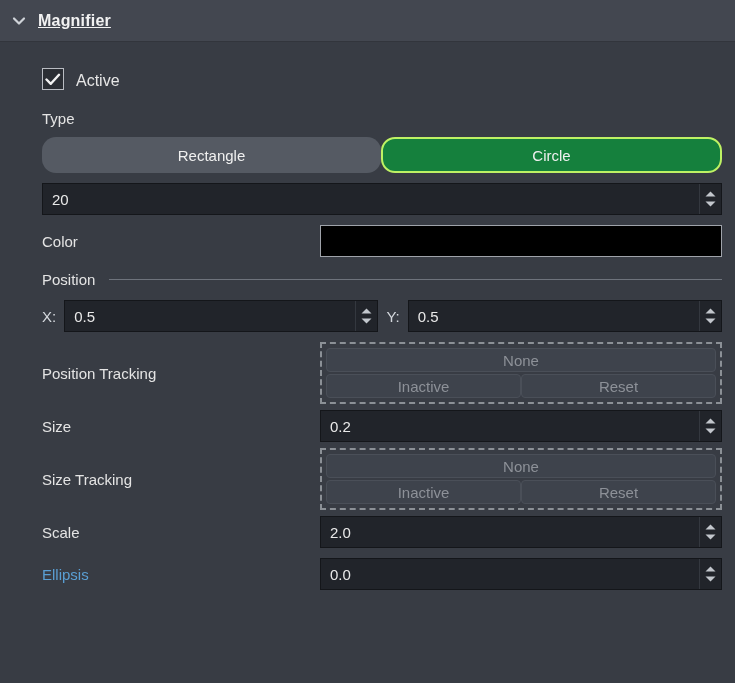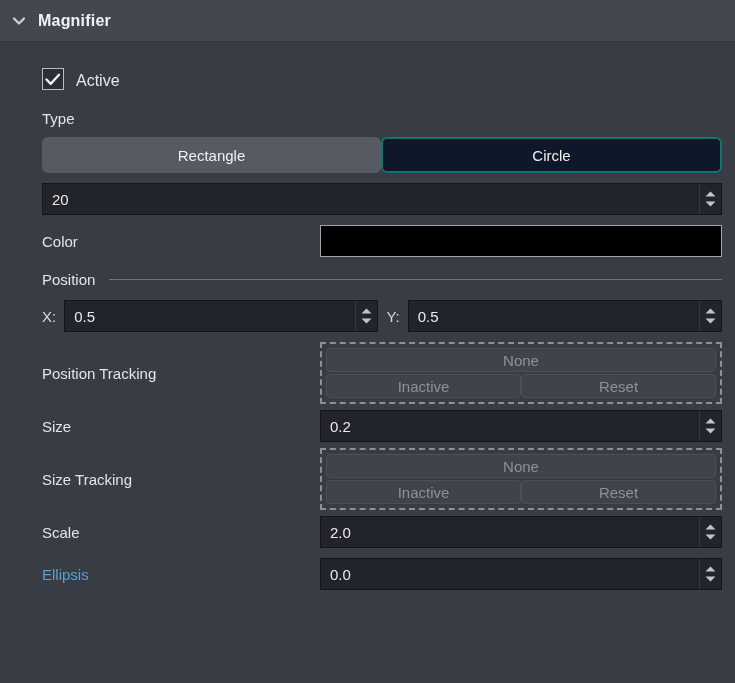--- a/index.html
+++ b/index.html
@@ -35,20 +35,21 @@
     justify-content: center;
     flex: 0 0 auto;
   }
   .chevron svg { display: block; }
   .panel-title {
     font-size: 16px;
     font-weight: bold;
     color: #f2f2f2;
     margin-left: 8px;
     letter-spacing: 0.2px;
+    text-decoration: underline;
   }
 
   
   .panel-body {
     padding: 0;
   }
 
   
   .active-row {
     display: flex;
@@ -116,32 +117,32 @@
     margin: 0 13px 0 42px;
     height: 36px;
   }
   .seg-btn {
     flex: 1 1 0;
     height: 36px;
     display: flex;
     align-items: center;
     justify-content: center;
     font-size: 15px;
-    border-radius: 6px;
+    border-radius: 14px;
     cursor: pointer;
     border: 1px solid transparent;
   }
   .seg-btn.unselected {
     background: #555a63;
     color: #f0f0f0;
   }
   .seg-btn.selected {
-    background: #0f172a;
+    background: #15803d;
     color: #f0f0f0;
-    border: 2px solid #0f766e;
+    border: 2px solid #bef264;
   }
 
   
   .spin {
     display: flex;
     align-items: stretch;
     background: #21242a;
     border: 1px solid #14161a;
     height: 32px;
     width: 100%;

